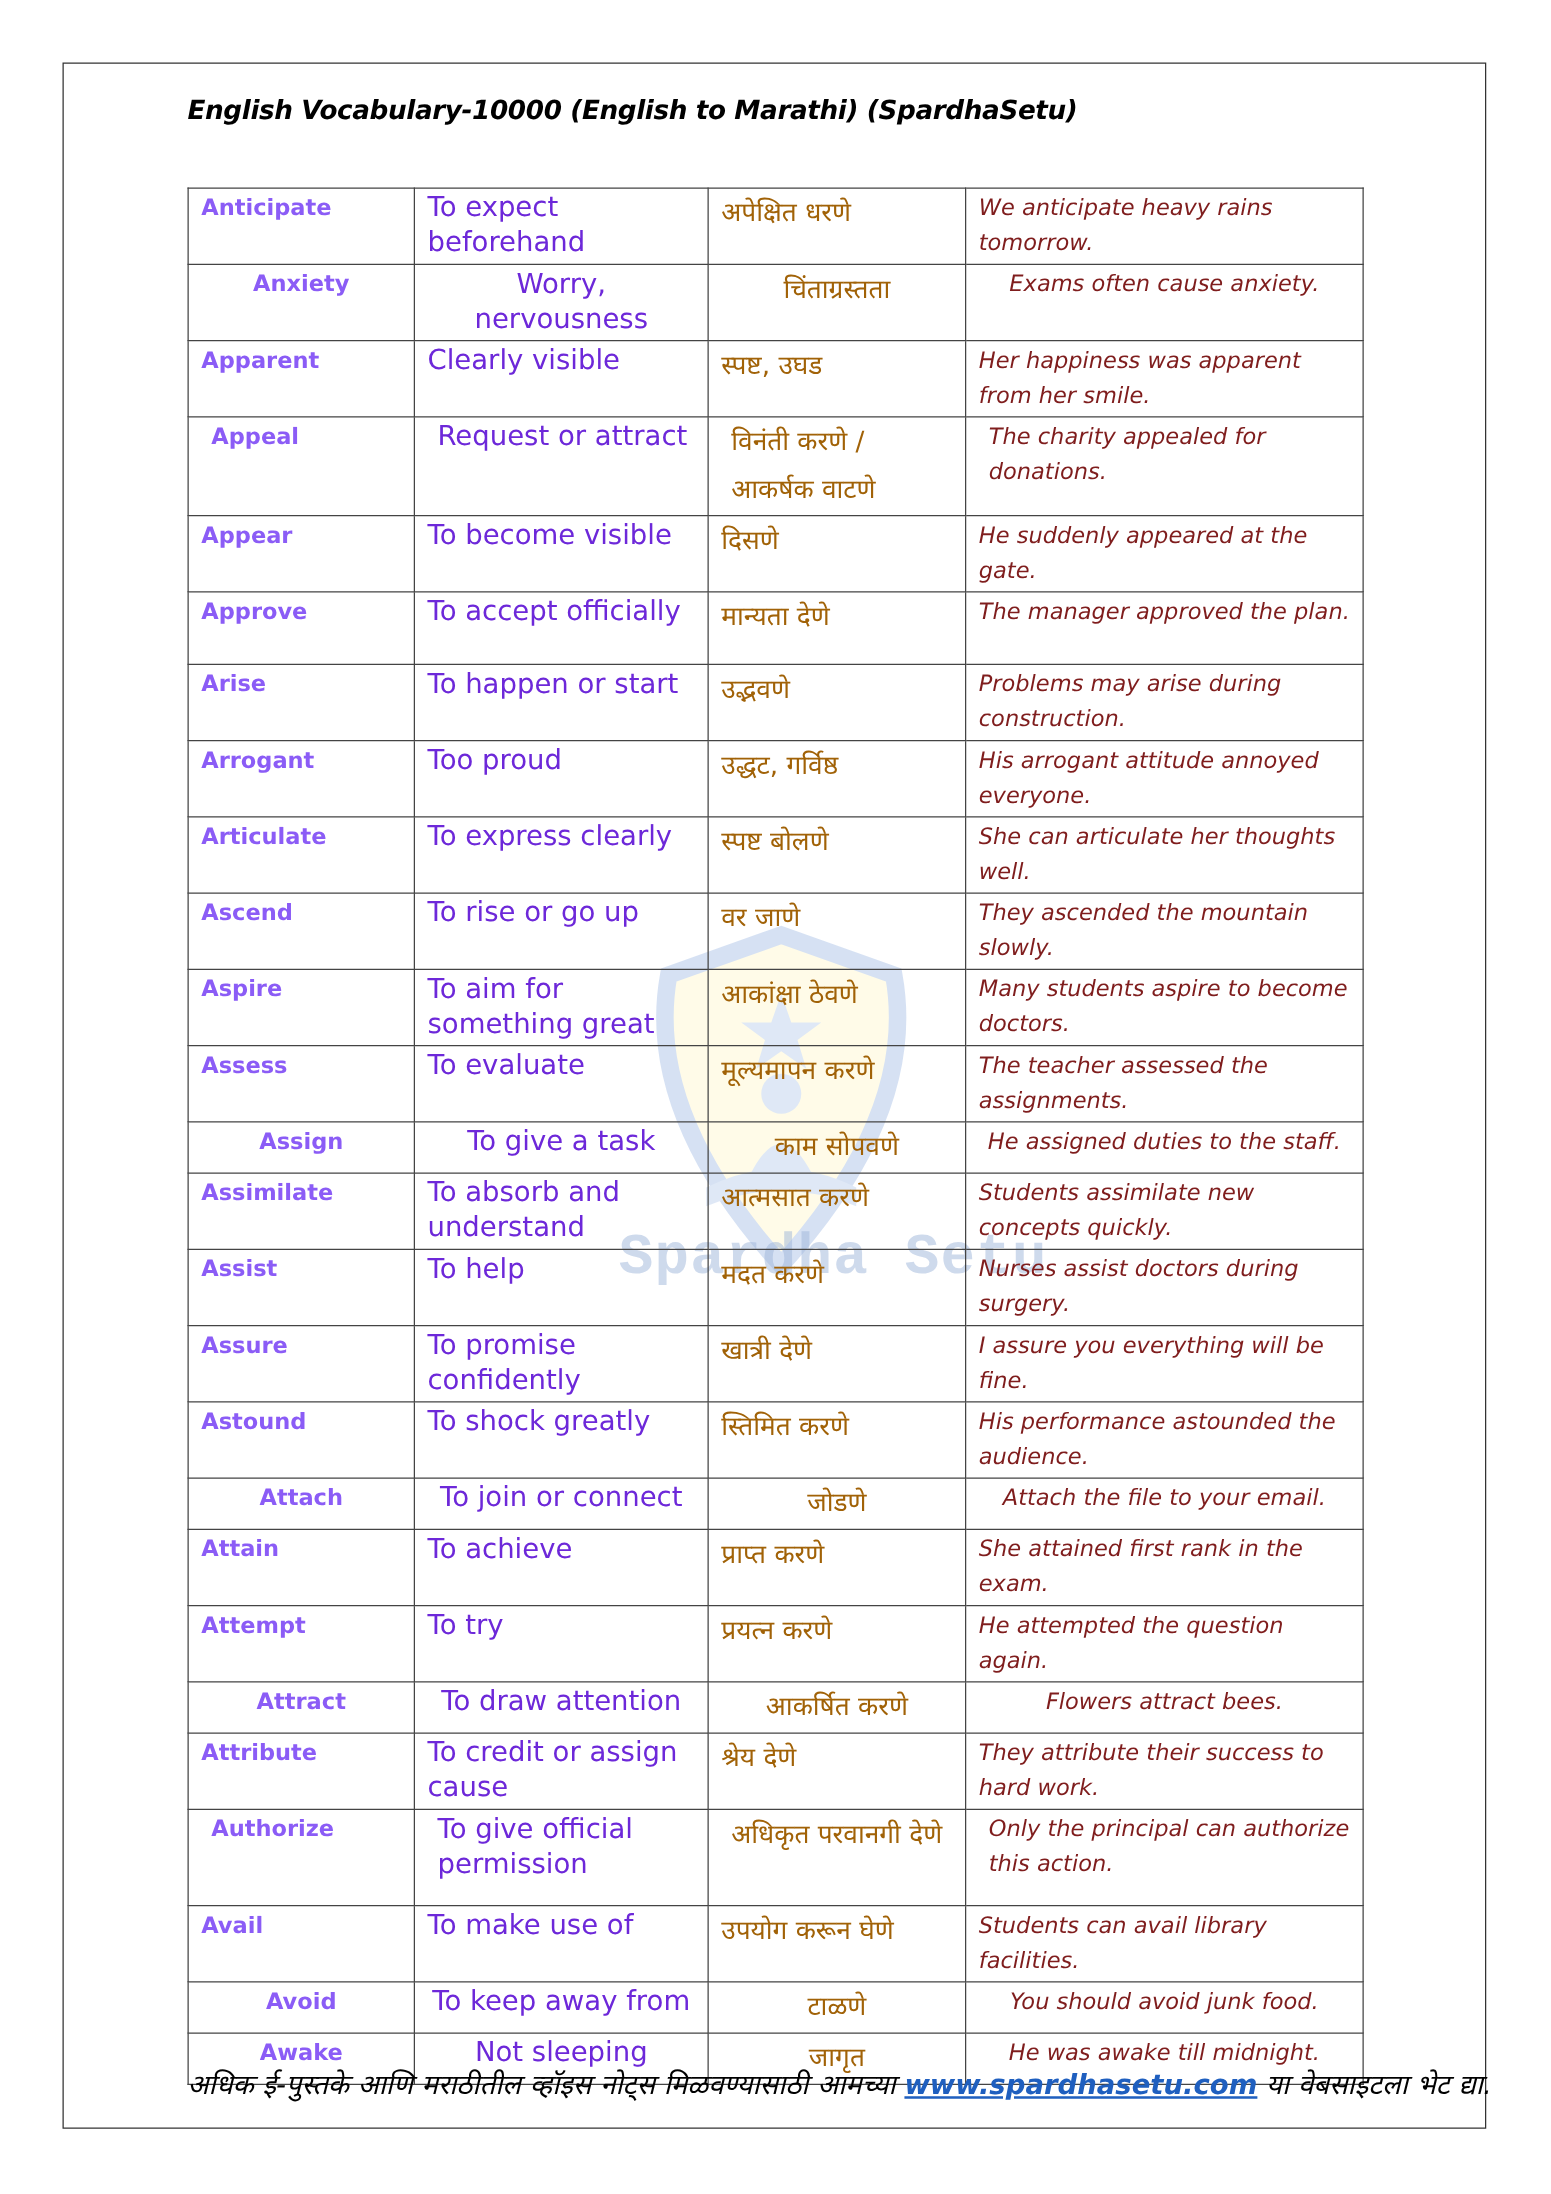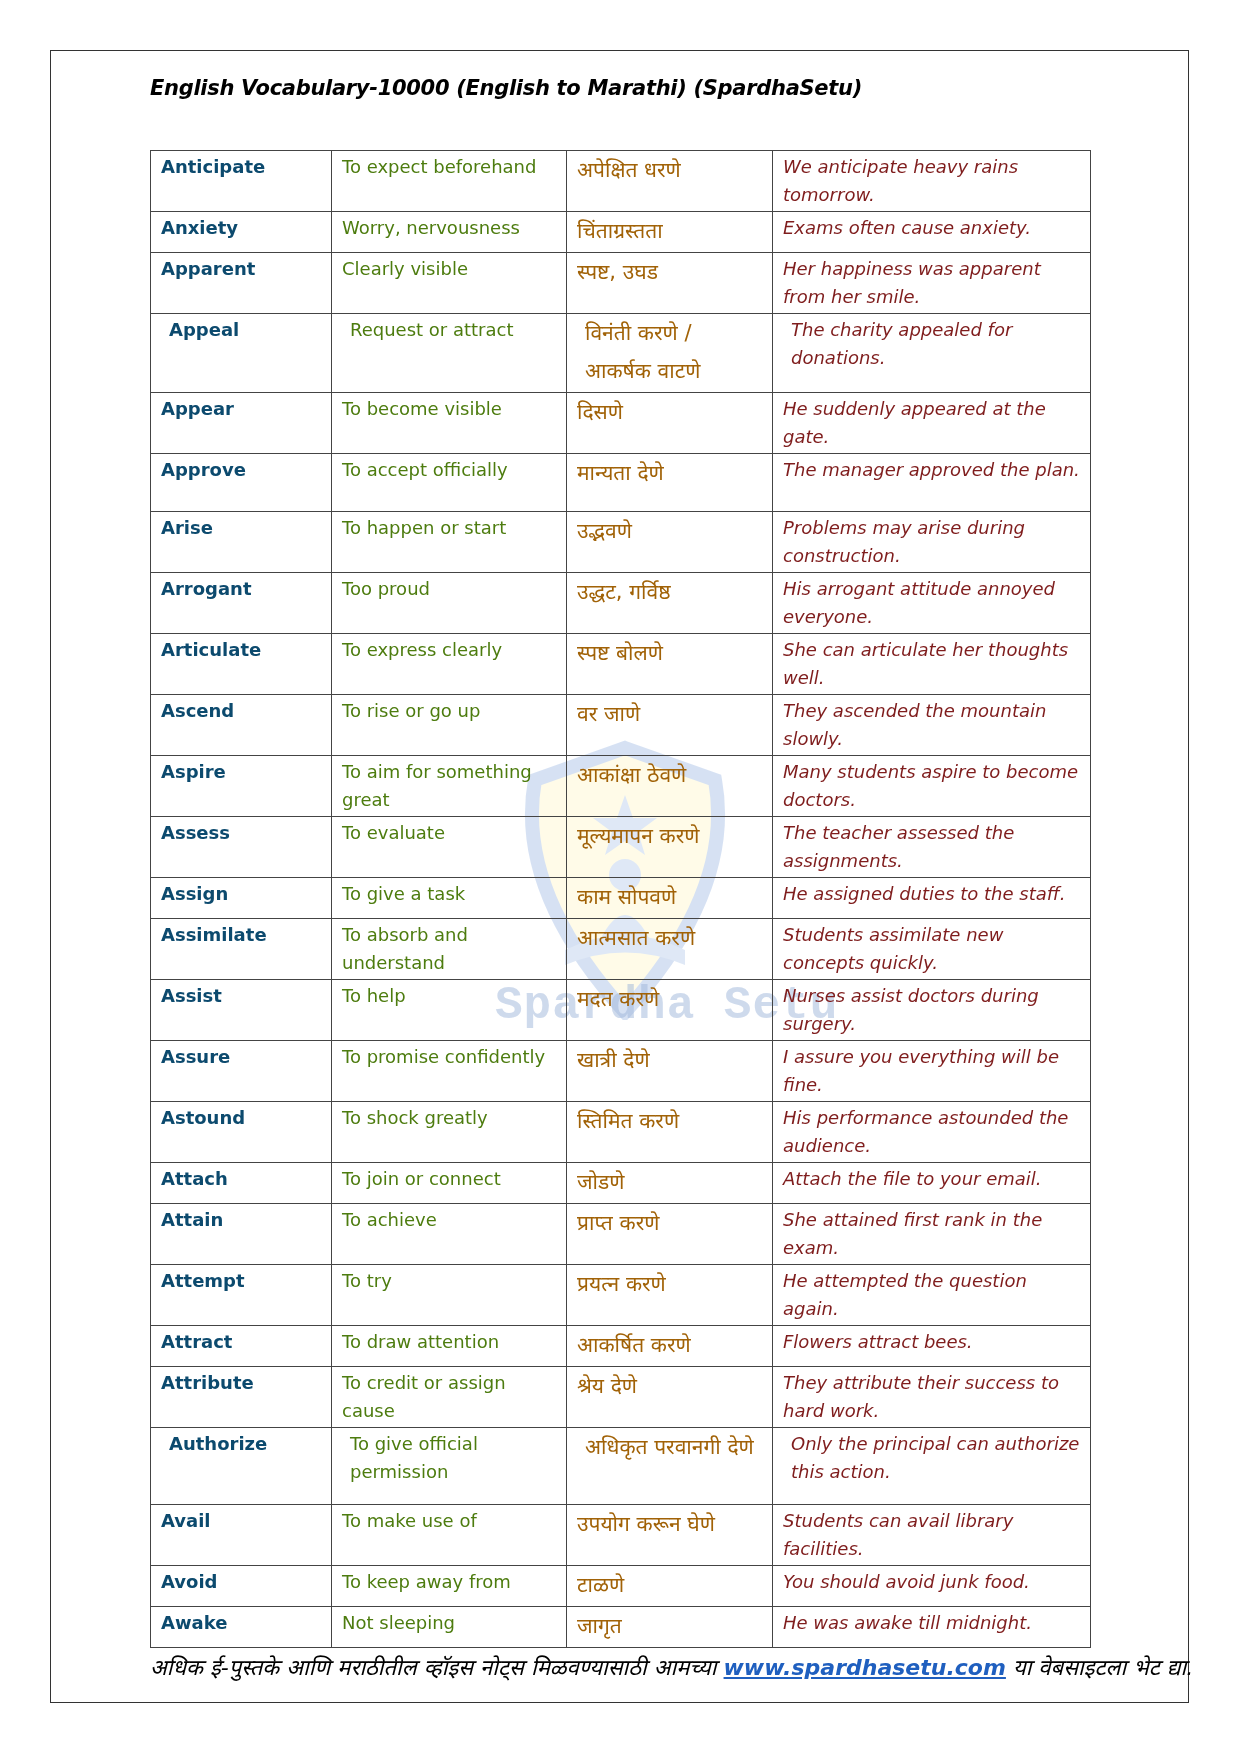--- a/index.html
+++ b/index.html
@@ -5,26 +5,26 @@
   html, body { margin: 0; padding: 0; background: #ffffff; }
   body { width: 1241px; height: 1755px; position: relative; overflow: hidden; font-family: "Liberation Sans", sans-serif; }
   .page-border { position: absolute; left: 50px; top: 50px; width: 1139px; height: 1653px; border: 1.5px solid #333; box-sizing: border-box; }
   .doc-title { position: absolute; left: 150px; top: 76px; font-family: "DejaVu Sans", sans-serif; font-weight: bold; font-style: italic; font-size: 21px; color: #000; letter-spacing: -0.3px; }
   .vocab-table { position: absolute; left: 150px; top: 150px; width: 940px; border-collapse: collapse; table-layout: fixed; }
   .vocab-table td { border: 1.3px solid #444; vertical-align: top; padding: 2px 10px 2px 10px; font-size: 19px; line-height: 28px; }
   .vocab-table col.c1 { width: 181px; }
   .vocab-table col.c2 { width: 235px; }
   .vocab-table col.c3 { width: 206px; }
   .vocab-table col.c4 { width: 318px; }
-  td.word { color: #0c4a6e; font-weight: bold; font-family: "DejaVu Sans", sans-serif; font-size: 18px; border-radius: 26px; }
-  td.meaning { color: #4d7c0f; font-family: "DejaVu Sans", sans-serif; font-size: 18px; }
+  td.word { color: #8b5cf6; font-weight: bold; font-family: "DejaVu Sans", sans-serif; font-size: 18px; border-radius: 26px; }
+  td.meaning { color: #6d28d9; font-family: "DejaVu Sans", sans-serif; font-size: 22px; }
   td.marathi { color: #a16207; font-family: "DejaVu Sans", sans-serif; font-size: 21px; line-height: 38px; padding-top: 0; }
   td.example { color: #7f1d1d; font-style: italic; font-family: "DejaVu Sans", sans-serif; font-size: 18px; }
   tr.tall td { height: 53px; }
-  tr.short td { height: 34px; }
+  tr.short td { height: 34px; text-align: center; }
   tr.xtall td { height: 72px; padding-left: 18px; }
   .watermark { position: absolute; left: 505px; top: 740px; width: 240px; height: 280px; opacity: 0.28; pointer-events: none; }
   .watermark-text { position: absolute; left: 495px; top: 980px; font-family: Liberation Mono, monospace; font-weight: bold; font-size: 46px; color: #9fb6da; opacity: 0.5; pointer-events: none; letter-spacing: 1px; }
   .footer { position: absolute; left: 150px; top: 1651px; font-family: "DejaVu Sans", sans-serif; font-style: italic; font-size: 22px; color: #000; white-space: nowrap; }
   .footer a { color: #1f5fbf; text-decoration: underline; font-weight: bold; }
 </style>
 </head>
 <body>
 
 <div class="page-border"></div>

